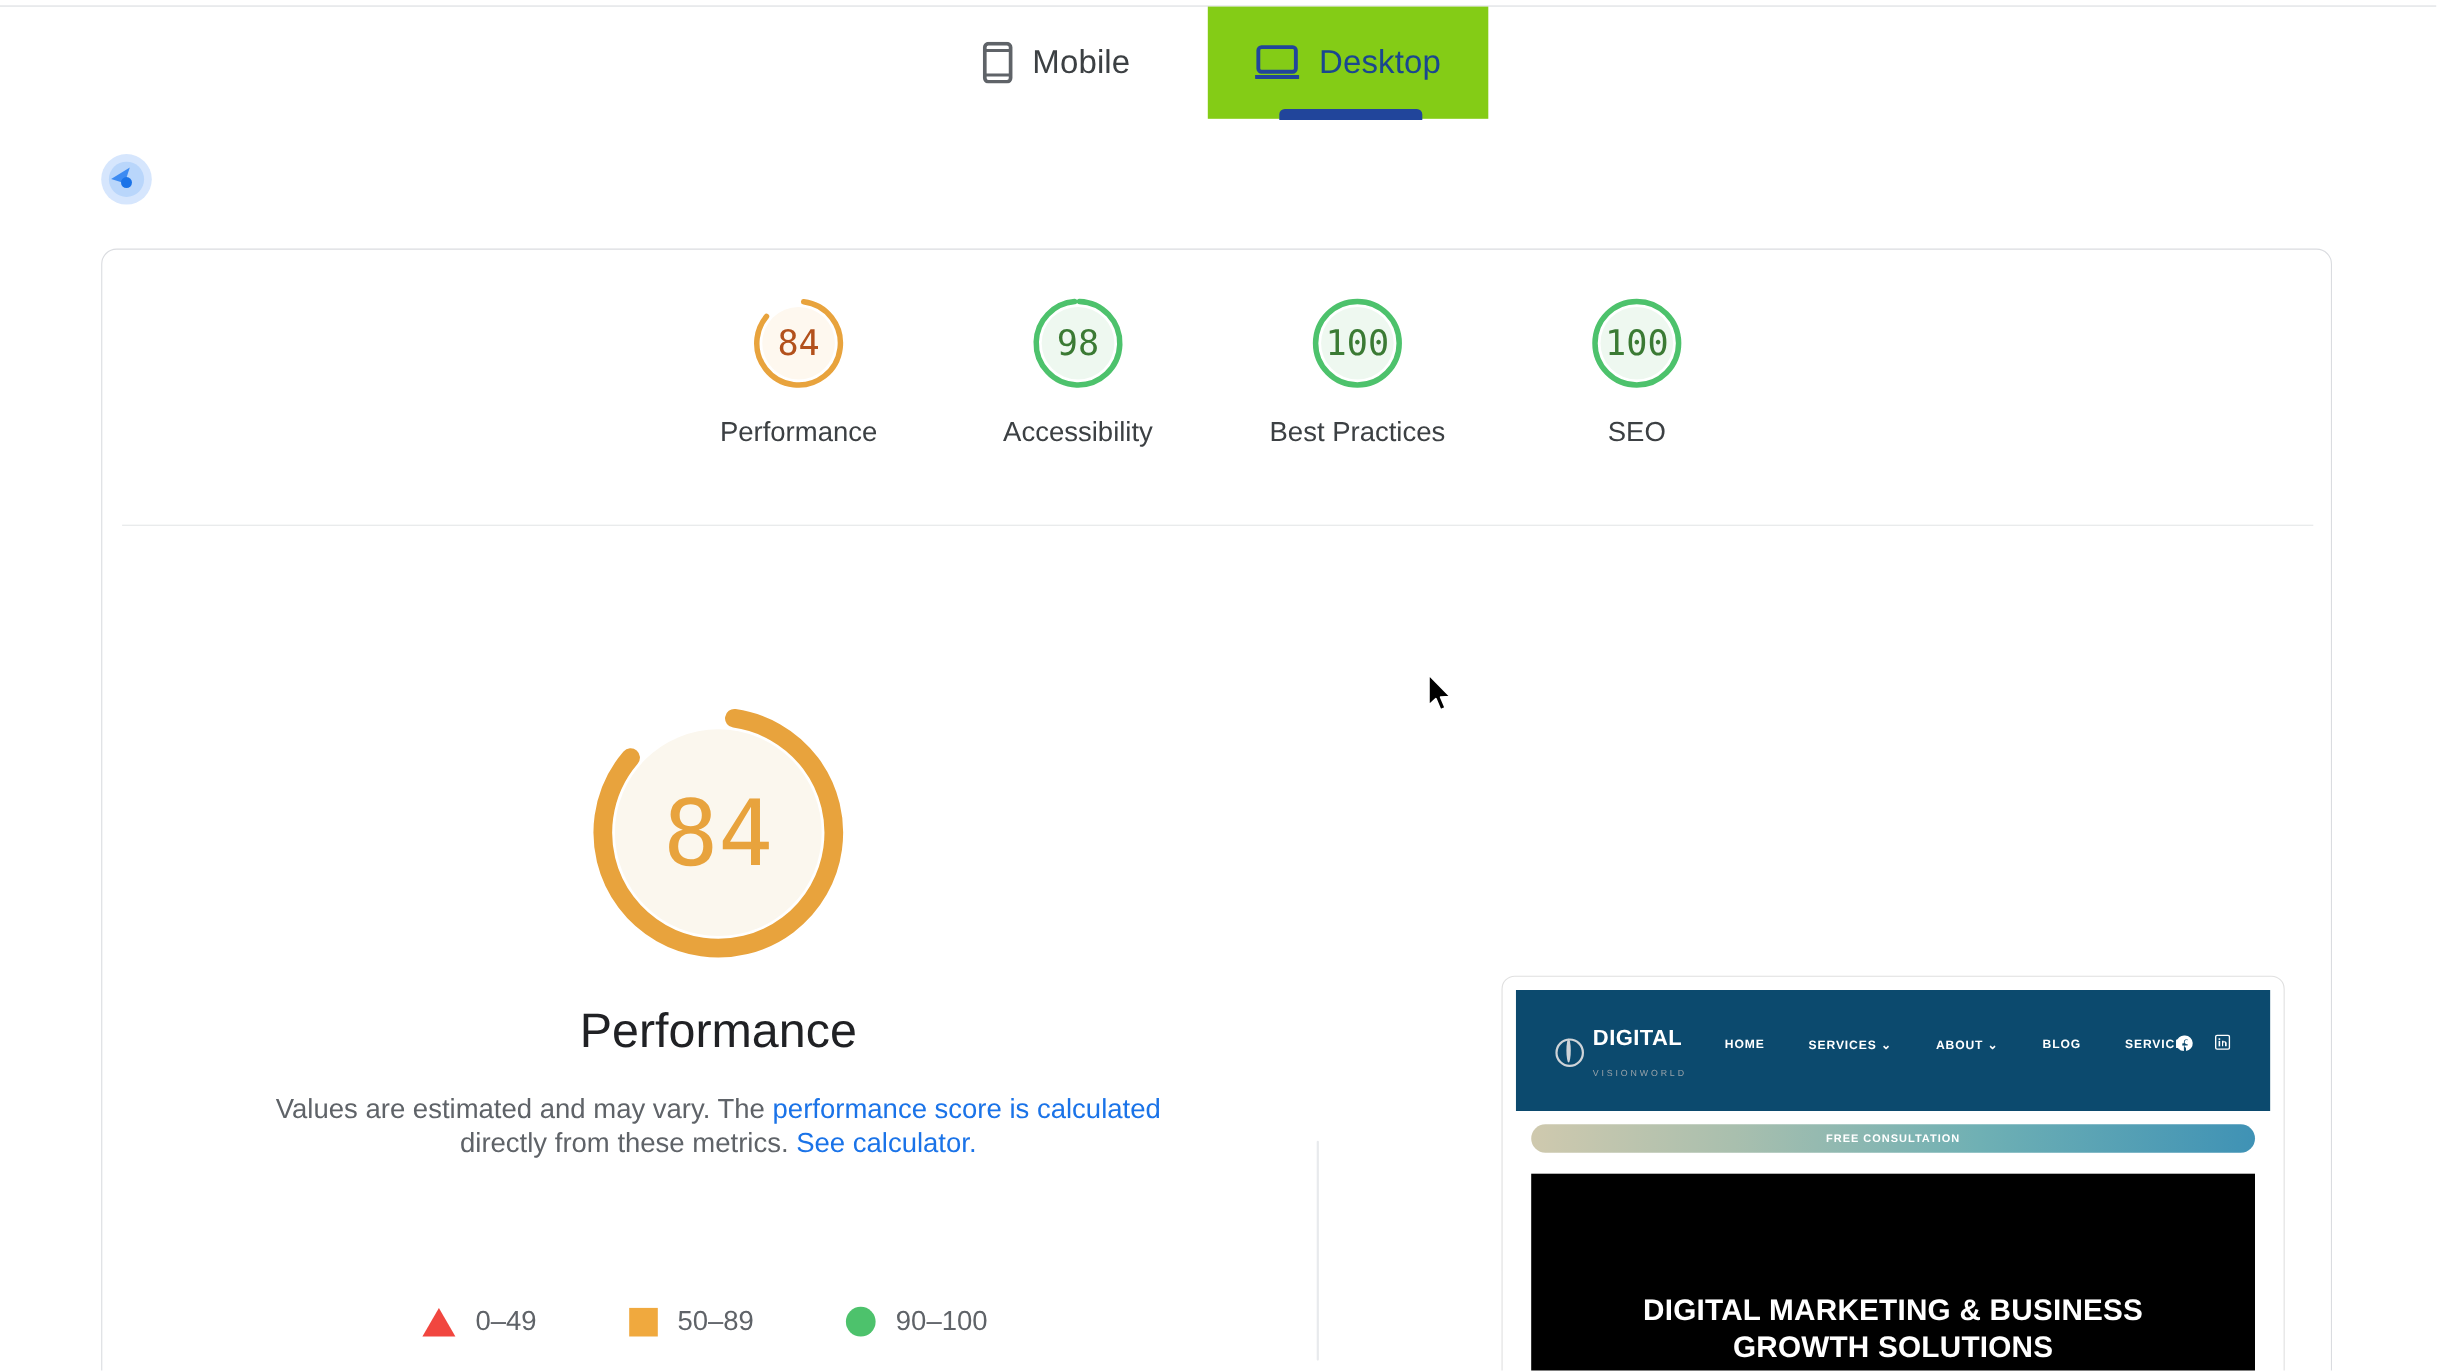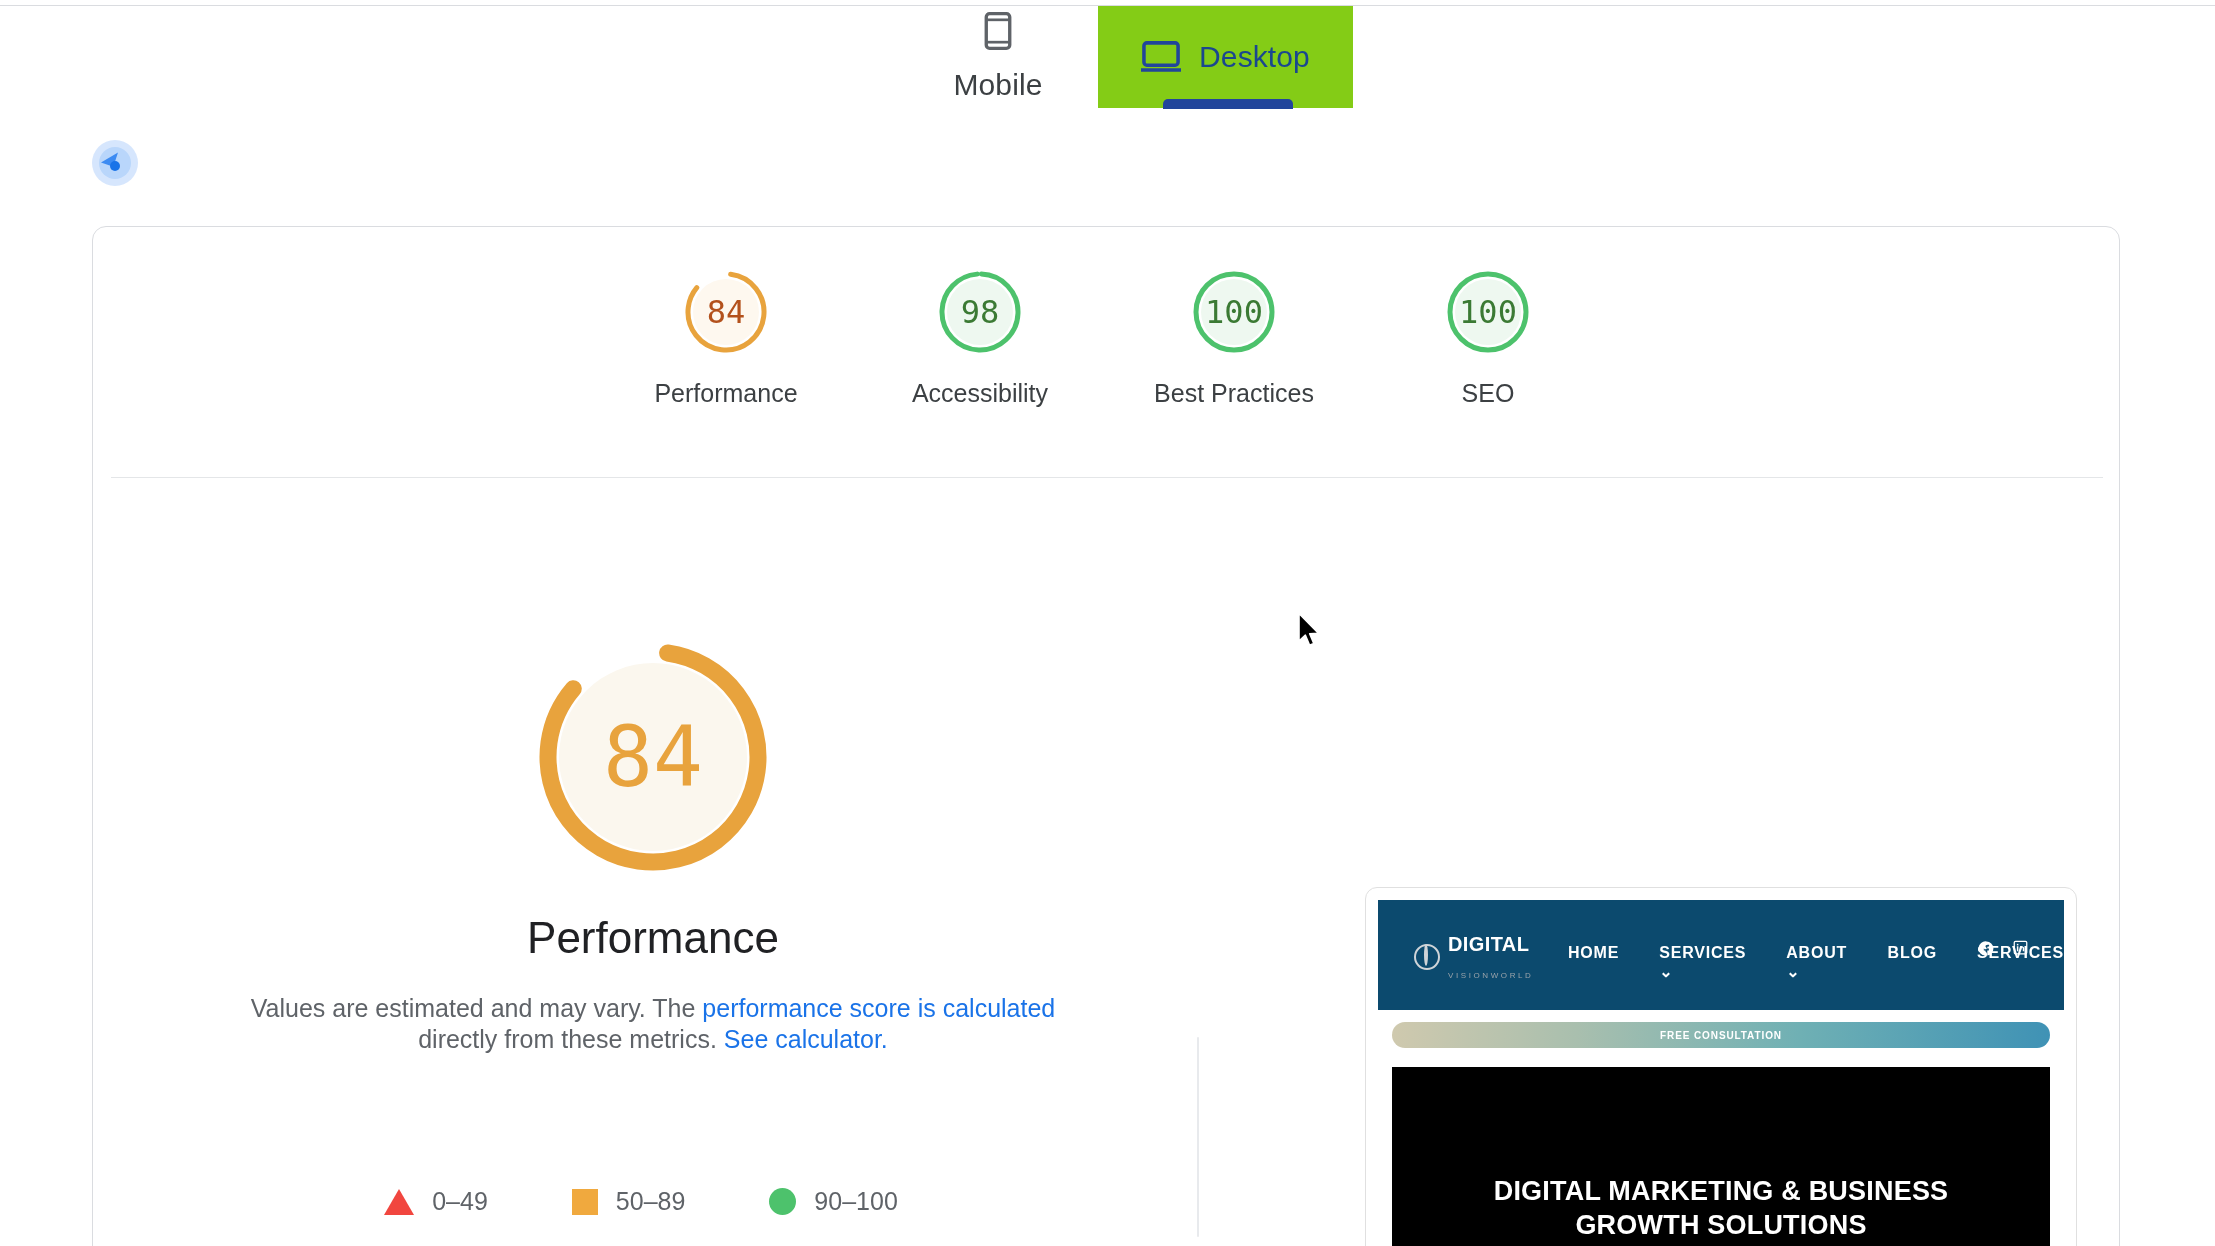--- a/index.html
+++ b/index.html
@@ -33,21 +33,21 @@
     position: absolute;
     top: 0;
     height: 102px;
     display: flex;
     align-items: center;
     justify-content: center;
     gap: 18px;
     cursor: pointer;
     box-sizing: border-box;
   }
-  .tab-mobile { left: 898px; width: 200px; flex-direction: column; }
+  .tab-mobile { left: 860px; width: 200px; }
   .tab-desktop {
     left: 1098px; width: 255px;
     background: #84cc16;
   }
   .tab-label {
     font-size: 30px;
     letter-spacing: .1px;
     color: #3c4043;
   }
   .tab-desktop .tab-label { color: #1a478f; font-weight: 500; }
@@ -252,21 +252,21 @@
     box-sizing: border-box;
   }
   .site-logo .wordmark { line-height: 1; }
   .site-logo .w1 { font-size: 20px; font-weight: 700; letter-spacing: .4px; }
   .site-logo .w2 { font-size: 8px; letter-spacing: 2.6px; color: #9aa3aa; margin-top: 18px; }
   .site-menu {
     position: absolute; left: 190px; top: 44px;
     display: flex; gap: 40px;
   }
   .site-menu span {
-    color: #fff; font-size: 16px; font-weight: 700; letter-spacing: .8px;
+    color: #fff; font-size: 11px; font-weight: 700; letter-spacing: .8px;
   }
   .site-social {
     position: absolute; right: 34px; top: 40px;
     display: flex; gap: 18px; align-items: center;
   }
   .site-social .s {
     width: 17px; height: 17px; color: #fff;
   }
   .cta-bar {
     position: absolute; left: 14px; top: 122px;

